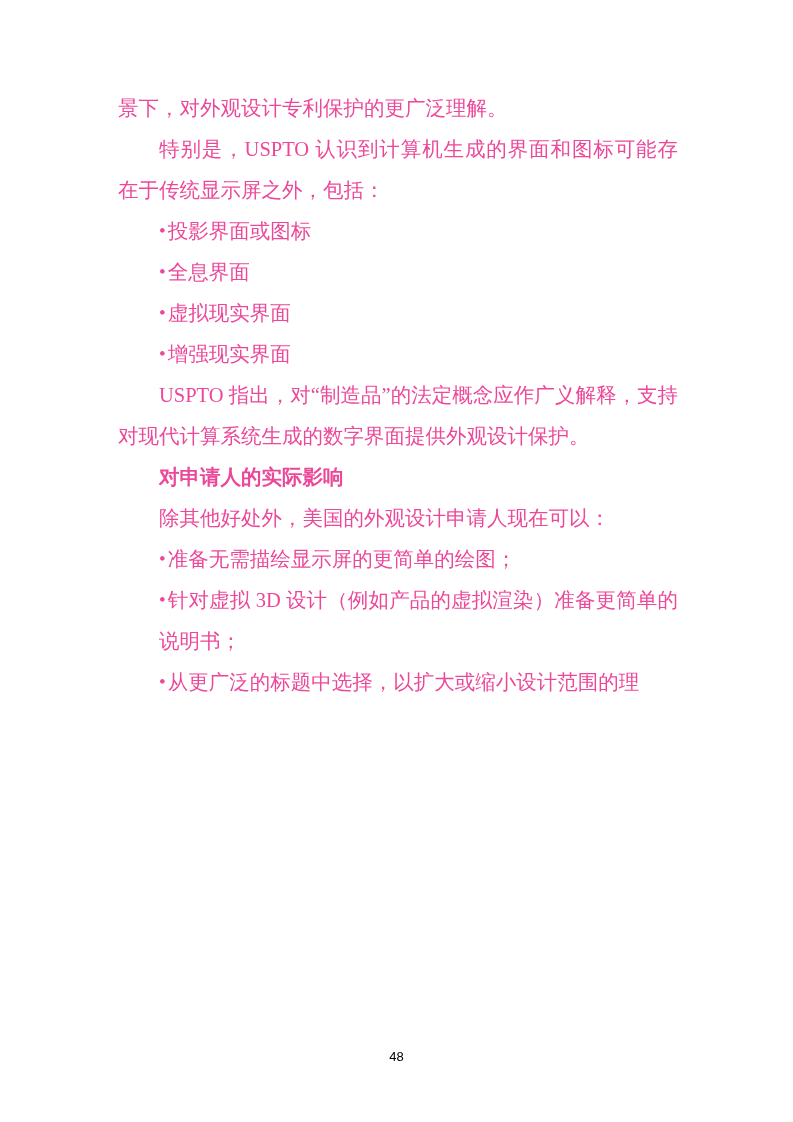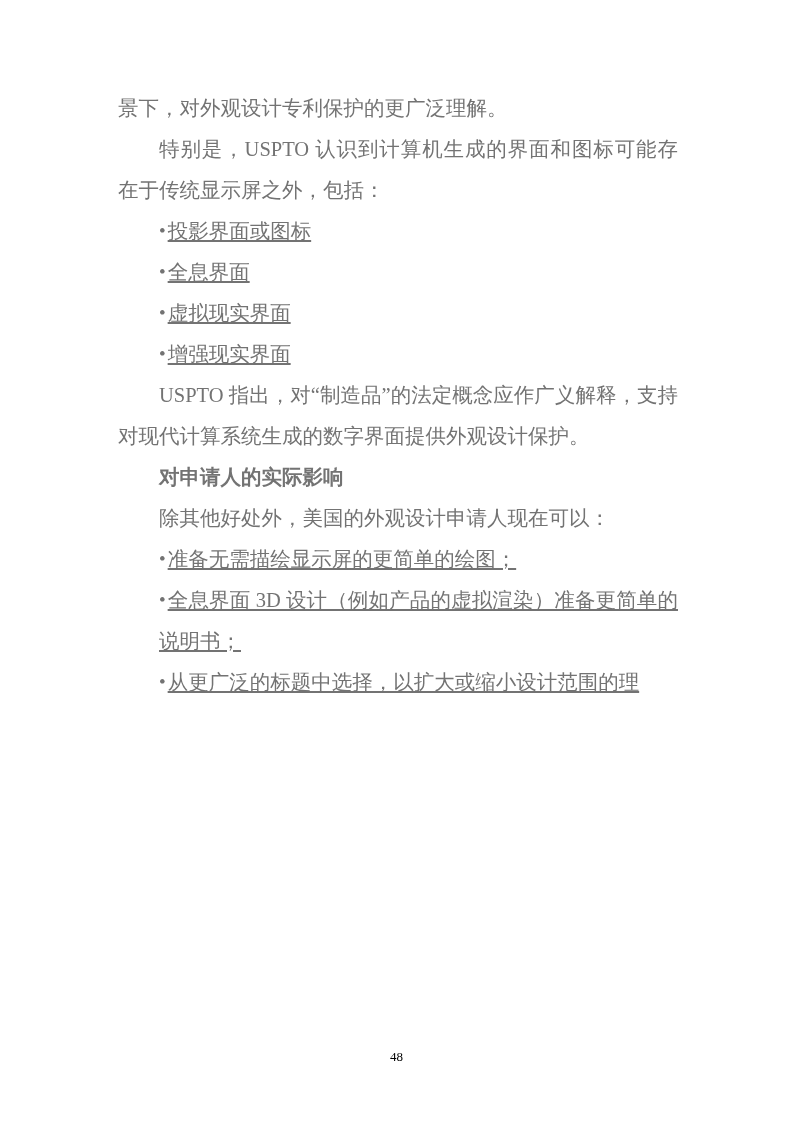--- a/index.html
+++ b/index.html
@@ -17,73 +17,72 @@
     box-sizing: border-box;
   }
   .content {
     position: absolute;
     left: 118px;
     top: 88px;
     width: 560px;
     font-family: "Liberation Serif", "DejaVu Serif", serif;
     font-size: 20.5px;
     line-height: 41px;
-    color: #737373;
+    color: #ec4899;
     text-align: justify;
     text-justify: inter-ideograph;
   }
   .para {
     margin: 0;
     text-indent: 0;
   }
   .para.indent {
     text-indent: 2em;
   }
   .bullet {
     margin: 0;
     padding-left: 2em;
     text-indent: 0;
-    text-decoration: underline;
   }
   .bullet::before {
     content: "\2022";
     display: inline-block;
     margin-right: 2px;
     font-size: 19px;
     line-height: 1;
     vertical-align: 1px;
   }
   .heading {
     margin: 0;
     font-weight: bold;
     text-indent: 2em;
   }
   .pagenum {
     position: absolute;
     left: 0;
     right: 0;
     top: 1049px;
     text-align: center;
-    font-family: Liberation Serif, serif;
+    font-family: Liberation Sans, sans-serif;
     font-size: 13px;
     color: #000000;
   }
 </style>
 </head>
 <body>
 
 <div class="page">
   <div class="content">
     <p class="para">景下，对外观设计专利保护的更广泛理解。</p>
     <p class="para indent">特别是，USPTO 认识到计算机生成的界面和图标可能存在于传统显示屏之外，包括：</p>
     <p class="bullet">投影界面或图标</p>
     <p class="bullet">全息界面</p>
     <p class="bullet">虚拟现实界面</p>
     <p class="bullet">增强现实界面</p>
     <p class="para indent">USPTO 指出，对“制造品”的法定概念应作广义解释，支持对现代计算系统生成的数字界面提供外观设计保护。</p>
     <p class="heading">对申请人的实际影响</p>
     <p class="para indent">除其他好处外，美国的外观设计申请人现在可以：</p>
     <p class="bullet">准备无需描绘显示屏的更简单的绘图；</p>
-    <p class="bullet">全息界面 3D 设计（例如产品的虚拟渲染）准备更简单的说明书；</p>
+    <p class="bullet">针对虚拟 3D 设计（例如产品的虚拟渲染）准备更简单的说明书；</p>
     <p class="bullet">从更广泛的标题中选择，以扩大或缩小设计范围的理</p>
   </div>
   <div class="pagenum">48</div>
 </div>
 
 </body></html>

